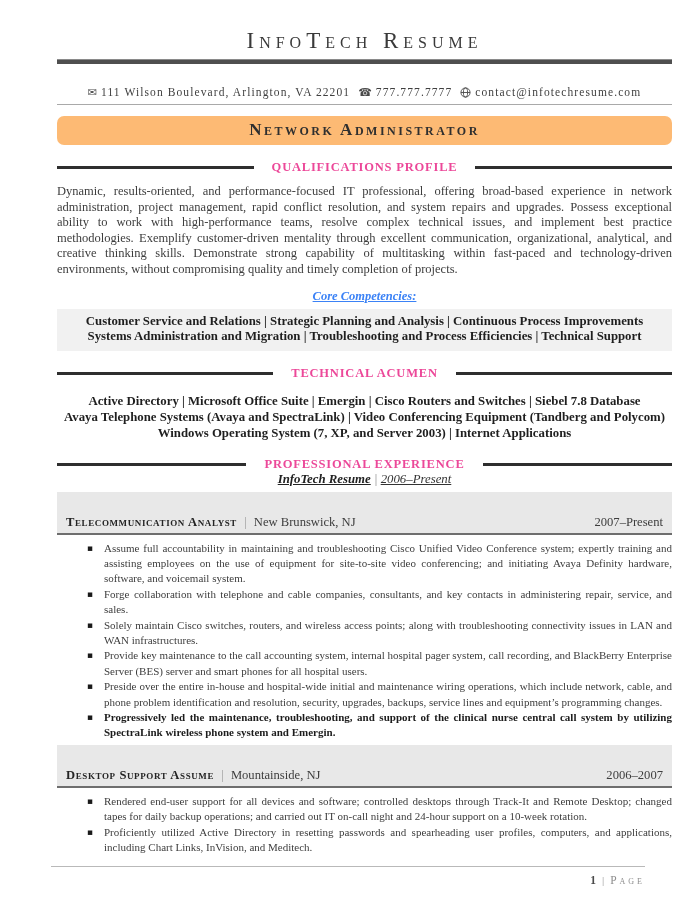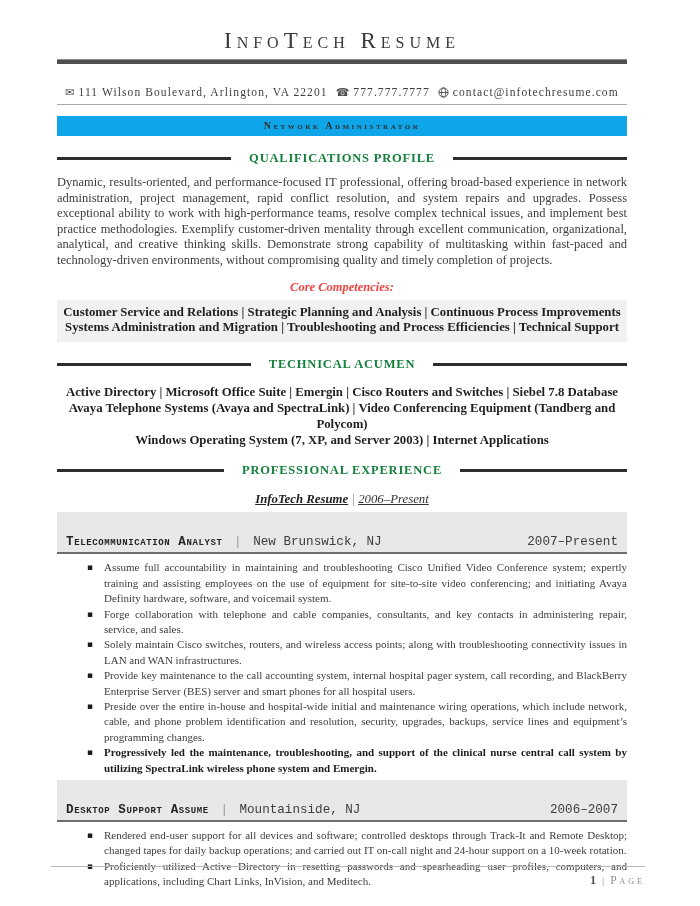--- a/index.html
+++ b/index.html
@@ -1,70 +1,70 @@
 <!DOCTYPE html>
 <html><head>
 <meta charset="utf-8">
 <style>
   html,body{margin:0;padding:0;background:#ffffff;}
   .page{
     width:700px;height:906px;position:relative;background:#fff;
     font-family:"Liberation Serif", serif;color:#3d3d3d;
-    box-sizing:border-box;padding:28px 73px 0 57px;overflow:hidden;
+    box-sizing:border-box;padding:28px 28px 0 57px;overflow:hidden;
   }
   
   .res-title{
     text-align:center;font-variant:small-caps;font-size:23px;
     letter-spacing:5px;color:#3a3a3a;line-height:26px;font-weight:400;
   }
   .title-band{height:4px;background:#4f4f4f;margin-top:5px;border-top:1px solid #8a8a8a;}
   .contact-line{
     text-align:center;font-size:11.5px;letter-spacing:1.1px;color:#3f3f3f;
     padding:6px 0 5px 0;border-bottom:1px solid #a9a9a9;white-space:nowrap;margin-top:16px;
   }
   .contact-icon{font-family:"DejaVu Sans",sans-serif;font-size:11px;color:#4a4a4a;letter-spacing:0;}
   .contact-sep{display:inline-block;width:4px;}
   .globe-svg{vertical-align:-2px;}
   .role-banner{
-    margin-top:11px;background:#0ea5e9;text-align:center;
-    font-variant:small-caps;font-weight:bold;font-size:10px;letter-spacing:2.5px;
-    color:#2f2f2f;padding:4px 0 5px 0;
+    margin-top:11px;background:#fdba74;text-align:center;
+    font-variant:small-caps;font-weight:bold;font-size:17px;letter-spacing:2.5px;
+    color:#2f2f2f;padding:4px 0 5px 0;border-radius:7px;
   }
   
   .sec-heading{display:flex;align-items:center;margin-top:15px;}
   .sec-heading .rule{flex:1;height:3px;background:#2e2e2e;}
   .sec-heading .sec-label{
     padding:0 18px;font-weight:bold;font-size:12.5px;letter-spacing:0.8px;
-    color:#15803d;white-space:nowrap;
+    color:#ec4899;white-space:nowrap;
   }
   
   .profile-par{
     margin-top:9px;font-size:12.5px;line-height:15.6px;text-align:justify;color:#3d3d3d;
   }
   
   .core-label{
     margin-top:11px;text-align:center;font-style:italic;font-weight:bold;
-    font-size:12.5px;color:#ef4444;
+    font-size:12.5px;color:#3b82f6;text-decoration:underline;
   }
   .core-box{
     margin-top:5px;background:#f1f1f1;padding:5px 4px 6px 4px;
   }
   .core-box .comp-line, .tech-lines .tech-line{
     text-align:center;font-weight:bold;font-size:12.8px;line-height:15.8px;color:#1f1f1f;
   }
   .tech-lines{margin-top:13px;}
   
-  .company-line{margin-top:14px;text-align:center;font-size:12.8px;}
+  .company-line{text-align:center;font-size:12.8px;}
   .company-name{font-weight:bold;font-style:italic;text-decoration:underline;color:#222;}
   .company-sep{color:#8f8f8f;font-style:italic;}
   .company-dates{font-style:italic;text-decoration:underline;color:#333;}
   .job-bar{
     margin-top:5px;background:#e8e8e8;border-bottom:2px solid #6e6e6e;
     display:flex;justify-content:space-between;align-items:baseline;
-    padding:3px 9px 3px 9px;font-size:12.6px;font-family:Liberation Mono, monospace;
+    padding:3px 9px 3px 9px;font-size:12.6px;
   }
   .job-bar.second{margin-top:4px;}
   .job-title{font-variant:small-caps;font-weight:bold;letter-spacing:0.6px;color:#242424;}
   .job-sep{color:#9a9a9a;padding:0 4px;}
   .job-loc{color:#3d3d3d;}
   .job-dates{color:#3d3d3d;margin-top:20px;}
   ul.bullets{
     list-style:none;margin:6px 0 0 0;padding:0 0 0 30px;
   }
   ul.bullets li{

